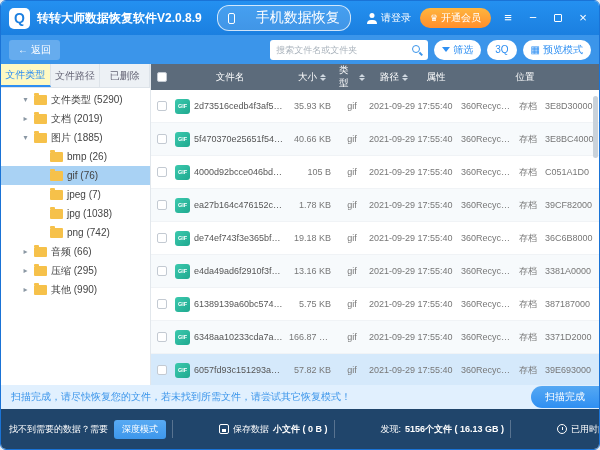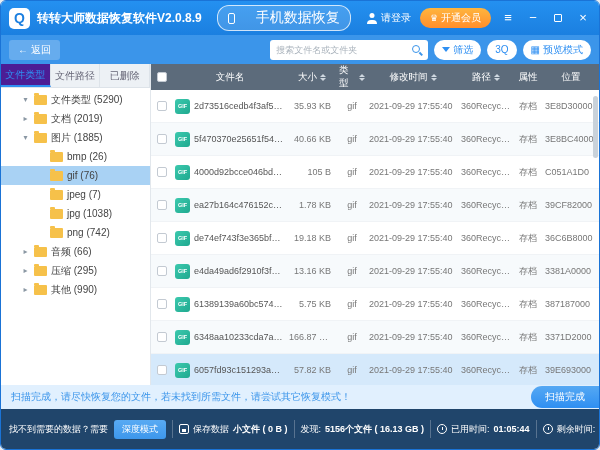--- a/index.html
+++ b/index.html
@@ -50,21 +50,21 @@
   .funnel { width:0; height:0; border-left:4px solid transparent; border-right:4px solid transparent;
             border-top:5px solid #2e8ff2; display:inline-block; }
   .grid-ic { font-size:10px; }
 
   
   .main { flex:1; display:flex; min-height:0; background:#fff; }
   .sidebar { width:150px; flex:none; border-right:1px solid #e2e7ec; display:flex; flex-direction:column; }
   .side-tabs { display:flex; height:24px; background:#edf1f5; border-bottom:1px solid #dde3e9; flex:none; }
   .side-tab { flex:1; display:flex; align-items:center; justify-content:center; font-size:10px; color:#667;
               cursor:pointer; border-right:1px solid #dde3e9; }
-  .side-tab.active { background:#4c1d95; color:#2e8ff2; border-bottom:2px solid #2e8ff2; }
+  .side-tab.active { background:#fef9c3; color:#2e8ff2; border-bottom:2px solid #2e8ff2; }
   .tree { flex:1; overflow:hidden; padding-top:2px; }
   .tree-item { height:19px; display:flex; align-items:center; gap:4px; font-size:10px; color:#444;
                cursor:pointer; white-space:nowrap; }
   .tree-item.sel { background:#a9d2f4; }
   .lvl0 { padding-left:20px; } .lvl1 { padding-left:20px; } .lvl2 { padding-left:36px; }
   .arrow { width:9px; flex:none; font-size:8px; color:#8a97a3; text-align:center; }
   .arrow.exp::before { content:"▾"; }
   .arrow.col::before { content:"▸"; }
   .folder-ic { width:13px; height:10px; background:#f6c14a; border-radius:1px; position:relative;
                display:inline-block; flex:none; }
@@ -109,21 +109,21 @@
   .notice-badge { margin-left:auto; height:22px; display:flex; align-items:center;
                   background:linear-gradient(180deg,#55a8f3,#2f8ff2); color:#fff; font-size:10px;
                   padding:0 14px; border-radius:11px 0 0 11px; cursor:pointer; flex:none; }
 
   
   .statusbar { height:40px; background:#20456b; display:flex; align-items:center; padding:0 8px;
                gap:6px; flex:none; color:#fff; font-size:9px; white-space:nowrap; overflow:hidden; }
   .deep-btn { background:linear-gradient(180deg,#58aaf3,#3d97ec); border:none; border-radius:3px;
               color:#fff; font-size:9px; padding:3px 8px; cursor:pointer; flex:none; }
   .sep { width:1px; height:18px; background:rgba(255,255,255,.25); flex:none; }
-  .sb-group { display:flex; align-items:center; gap:4px; flex:none; }
+  .sb-group { display:flex; align-items:center; gap:4px; flex:none;margin-left:40px; }
   .sb-val { font-weight:bold; }
   .disk-ic { width:10px; height:10px; border:1px solid #fff; border-radius:2px; position:relative;
              display:inline-block; flex:none; }
   .disk-ic::after { content:''; position:absolute; left:2px; top:4px; width:4px; height:3px; background:#fff; }
   .clock-ic { width:10px; height:10px; border:1px solid #fff; border-radius:50%; position:relative;
               display:inline-block; flex:none; }
   .clock-ic::after { content:''; position:absolute; left:4px; top:2px; width:1px; height:3px; background:#fff; }
 </style>
 </head>
 <body>
@@ -257,27 +257,20 @@
               <i class="dn"></i>
             </span>
           </div>
         <div class="hcell c-type">
             <span>类型</span>
             <span class="sort">
               <i class="up"></i>
               <i class="dn"></i>
             </span>
           </div>
-        <div class="hcell c-mod">
-            <span>修改时间</span>
-            <span class="sort">
-              <i class="up"></i>
-              <i class="dn"></i>
-            </span>
-          </div>
         <div class="hcell c-path">
             <span>路径</span>
             <span class="sort">
               <i class="up"></i>
               <i class="dn"></i>
             </span>
           </div>
         <div class="hcell c-attr">
             <span>属性</span>
           </div>

